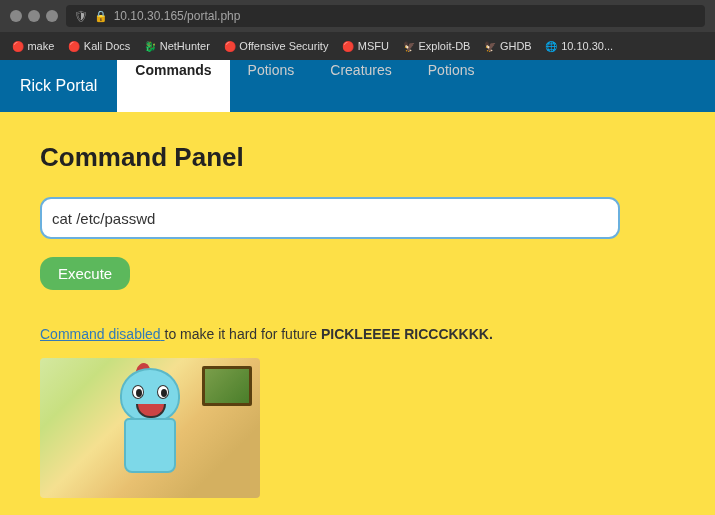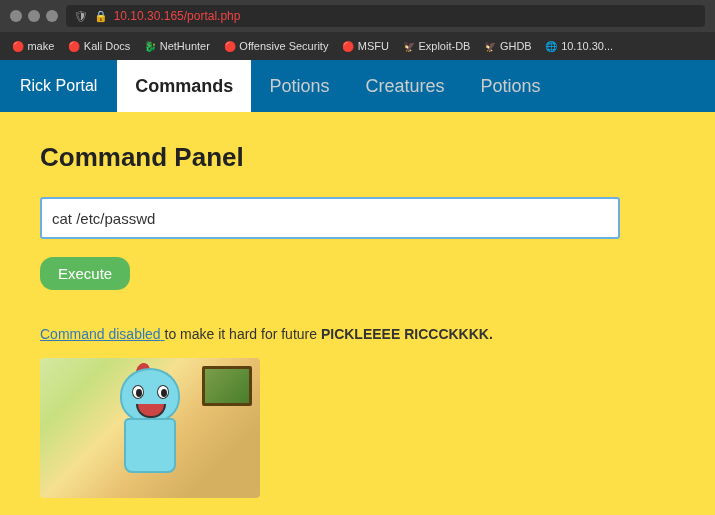--- a/index.html
+++ b/index.html
@@ -30,21 +30,21 @@
       height: 22px;
       display: flex;
       align-items: center;
       padding: 0 8px;
       flex: 1;
       gap: 6px;
     }
     .address-bar .shield-icon { color: #aaa; font-size: 11px; }
     .address-bar .lock-icon { color: #aaa; font-size: 11px; }
     .address-text {
-      color: #ef4444;
+      color: #a3a3a3;
       font-size: 12px;
     }
 
     
     .bookmarks-bar {
       background: #2e2e2e;
       height: 28px;
       display: flex;
       align-items: center;
       padding: 0 6px;
@@ -83,25 +83,24 @@
       height: 100%;
       display: flex;
       align-items: center;
     }
     .nav-items {
       display: flex;
       height: 100%;
     }
     .nav-item {
       color: #ccc;
-      font-size: 18px;
-      padding: 9px 18px;
+      font-size: 14px;
+      padding: 2px 18px;
       height: 100%;
       display: flex;
-      align-items: center;
       cursor: pointer;
       text-decoration: none;
     }
     .nav-item.active {
       background: #fff;
       color: #222;
       font-weight: bold;
     }
 
     
@@ -112,21 +111,21 @@
     .page-title {
       font-size: 26px;
       font-weight: bold;
       color: #222;
       margin-bottom: 24px;
     }
     .command-input {
       width: 580px;
       height: 42px;
       border: 2px solid #6ab0de;
-      border-radius: 3px;
+      border-radius: 11px;
       padding: 0 10px;
       font-size: 15px;
       color: #333;
       outline: none;
       display: block;
       margin-bottom: 18px;
     }
     .execute-btn {
       background: #5cb85c;
       color: #fff;

